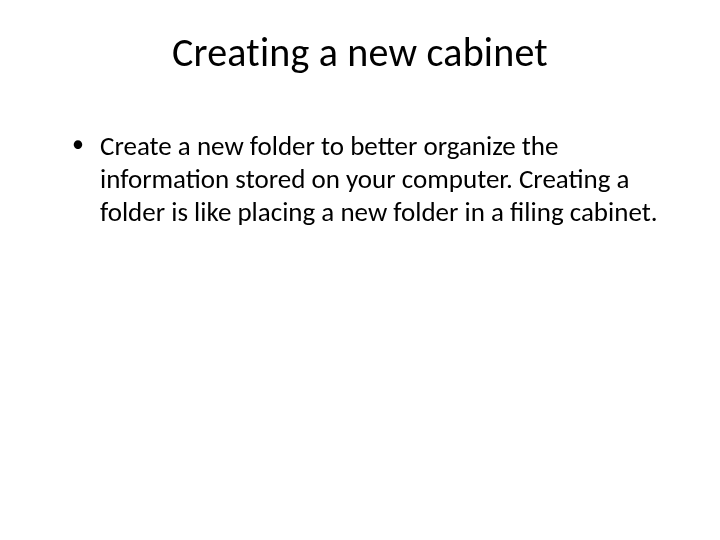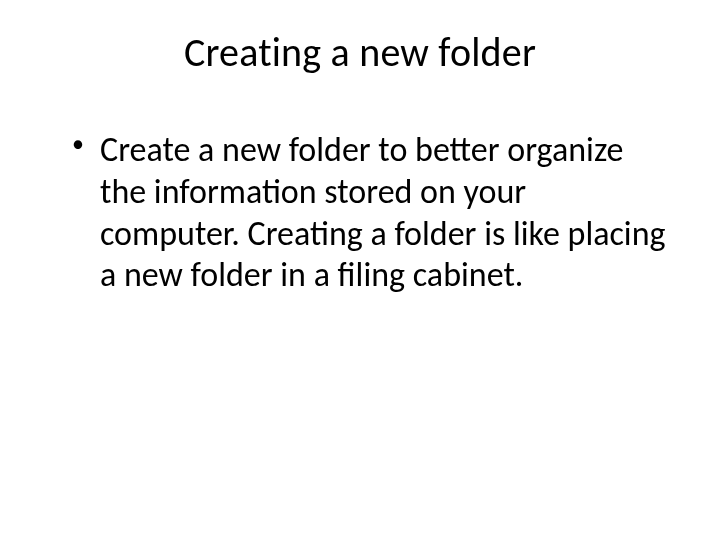--- a/index.html
+++ b/index.html
@@ -24,34 +24,34 @@
       font-size: 40px;
       font-weight: 400;
       text-align: center;
       margin-bottom: 52px;
       letter-spacing: 0.2px;
     }
     .content {
       padding-left: 24px;
     }
     .bullet-item {
-      font-size: 34px;
+      font-size: 27px;
       line-height: 1.23;
       position: relative;
       padding-left: 28px;
     }
     .bullet-item::before {
       content: "•";
       position: absolute;
       left: 0;
       top: 0;
       font-size: 24px;
     }
   </style>
 </head>
 <body>
 
 <div class="slide">
-  <h1 class="title">Creating a new folder</h1>
+  <h1 class="title">Creating a new cabinet</h1>
   <div class="content">
     <div class="bullet-item">Create a new folder to better organize the information stored on your computer. Creating a folder is like placing a new folder in a filing cabinet.</div>
   </div>
 </div>
 
 </body></html>

